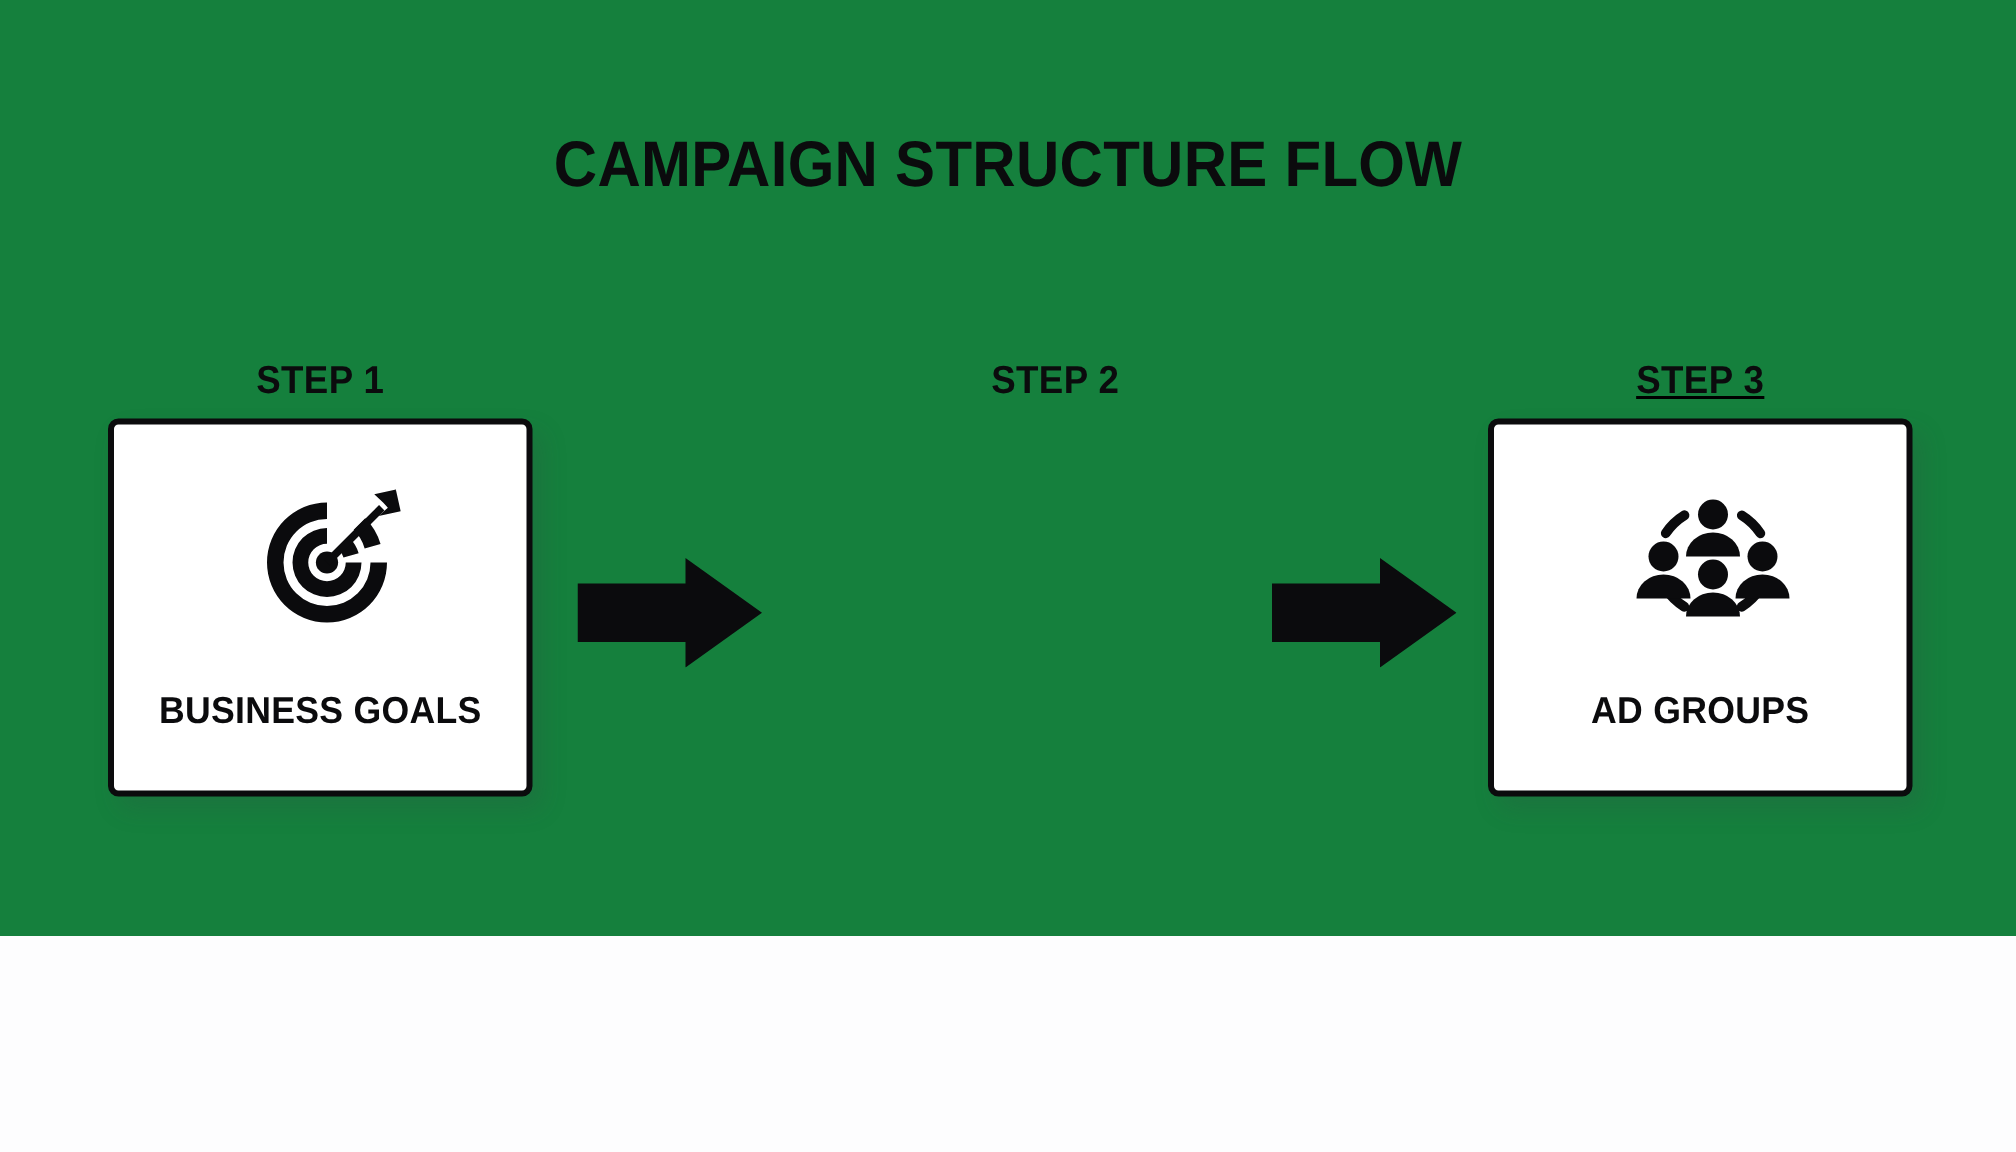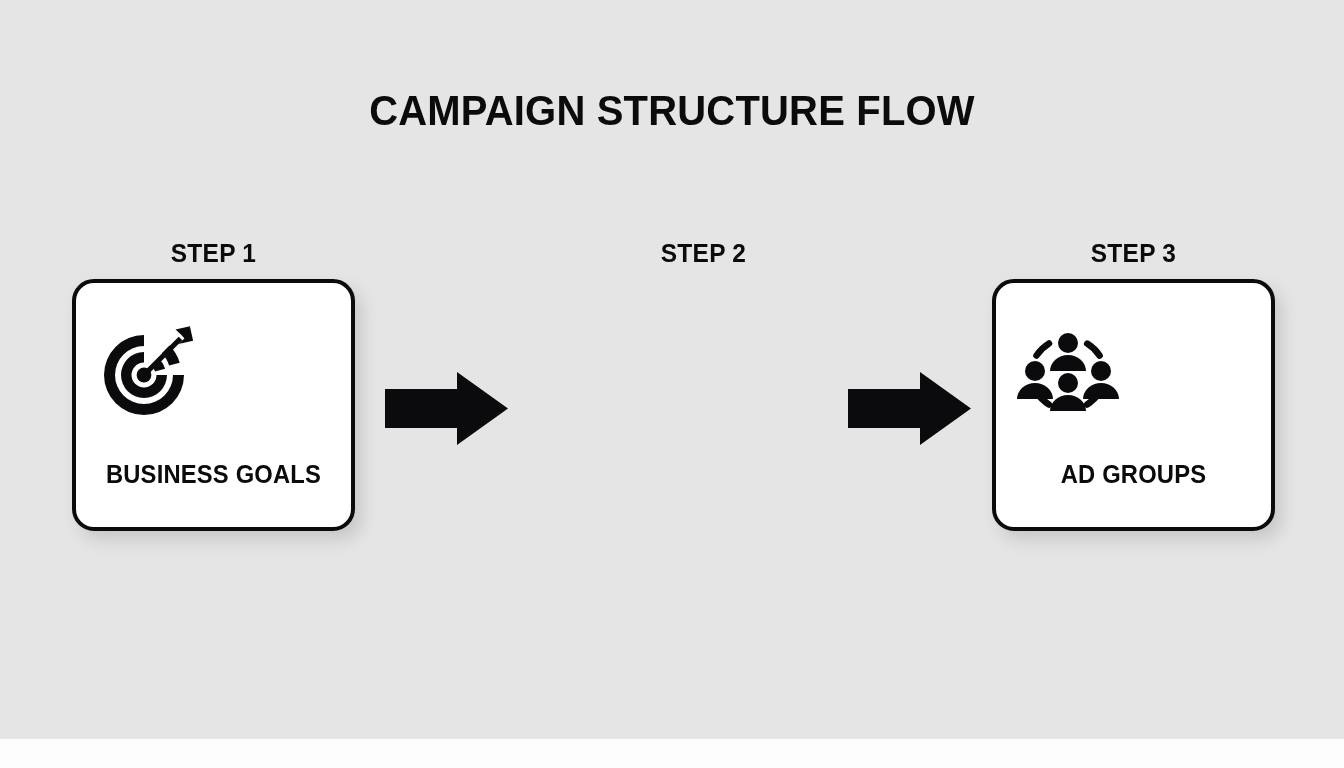--- a/index.html
+++ b/index.html
@@ -7,22 +7,22 @@
 
   html, body {
     width:1344px; height:768px;
     background:#fdfdfe;
     font-family:"Liberation Sans", sans-serif;
     overflow:hidden;
   }
 
   #canvas {
     position:relative;
-    width:1344px; height:739px;
-    background:#e5e5e5;
+    width:1344px; height:624px;
+    background:#15803d;
   }
 
   
   #title {
     position:absolute;
     top:86px; left:0; width:1344px;
     text-align:center;
     font-size:43px;
     font-weight:700;
     letter-spacing:0.2px;
@@ -39,43 +39,43 @@
     width:1201px; height:310px;
   }
 
   .step {
     position:absolute;
     top:0;
     width:283px;
   }
   .step-1 { left:0px; }
   .step-2 { left:459px;margin-left:31px; }
-  .step-3 { left:920px; }
+  .step-3 { left:920px;text-decoration:underline; }
 
   .step-label {
     text-align:center;
     font-size:26px;
     font-weight:700;
     color:#0b0b0d;
     letter-spacing:0.3px;
     transform:scaleX(0.94);
     margin-bottom:10px;
     white-space:nowrap;
   }
 
   .card {
     position:relative;
     width:283px; height:252px;
     background:#ffffff;
     border:4px solid #0b0b0d;
-    border-radius:22px;
+    border-radius:7px;
     box-shadow:7px 9px 16px rgba(60,60,70,0.17);
     display:flex;
     flex-direction:column;
-    align-items:flex-start;
+    align-items:center;
     justify-content:flex-start;
     padding-left:16px;
   }
 
   .card-icon {
     margin-top:38px;
     width:112px; height:106px;
     display:flex;
     align-items:center;
     justify-content:center;

